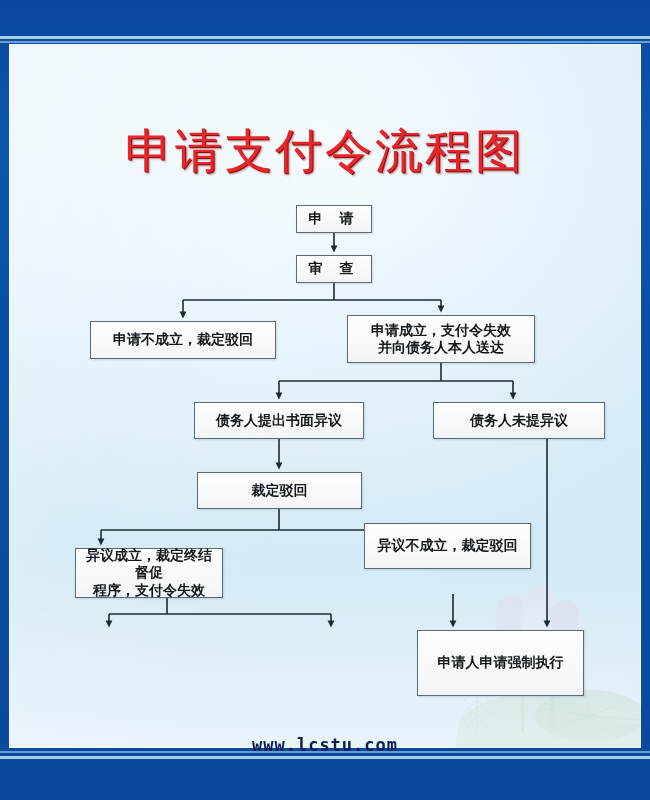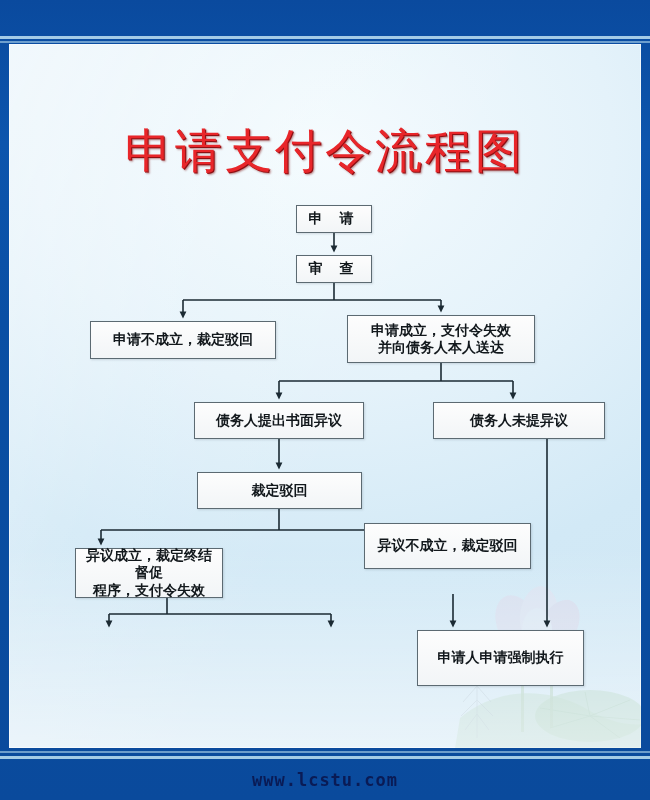--- a/index.html
+++ b/index.html
@@ -66,21 +66,21 @@
     font-weight:bold;color:#12181c;
     font-size:14px;line-height:1.22;
     box-shadow:1px 1px 2px rgba(60,80,95,.18);
     z-index:5;
   }
   .box span{display:block;padding:0 4px;white-space:pre-line;}
   .box.wide-letter span{letter-spacing:6px;}
 
   
   #watermark{
-    position:absolute;left:0;top:770px;width:650px;text-align:center;
+    position:absolute;left:0;top:735px;width:650px;text-align:center;
     font-family:"DejaVu Sans Mono","Liberation Mono",monospace;
     font-size:17px;font-weight:bold;color:#0a1b55;letter-spacing:1px;
     z-index:8;
   }
 </style>
 </head>
 <body>
 
 <div id="poster">
 
@@ -184,21 +184,21 @@
     <div class="box" style="left:188px;top:428px;width:165px;height:37px;">
         <span>裁定驳回</span>
       </div>
     <div class="box" style="left:66px;top:504px;width:148px;height:50px;">
         <span>异议成立，裁定终结督促
 程序，支付令失效</span>
       </div>
     <div class="box" style="left:323px;top:479px;width:167px;height:46px;margin-left:32px;">
         <span>异议不成立，裁定驳回</span>
       </div>
-    <div class="box" style="left:408px;top:586px;width:167px;height:56px;">
+    <div class="box" style="left:408px;top:586px;width:167px;height:66px;">
         <span>申请人申请强制执行</span>
       </div>
 
   </div>
 
   <div id="watermark">www.lcstu.com</div>
 
 </div>
 
 </body></html>

